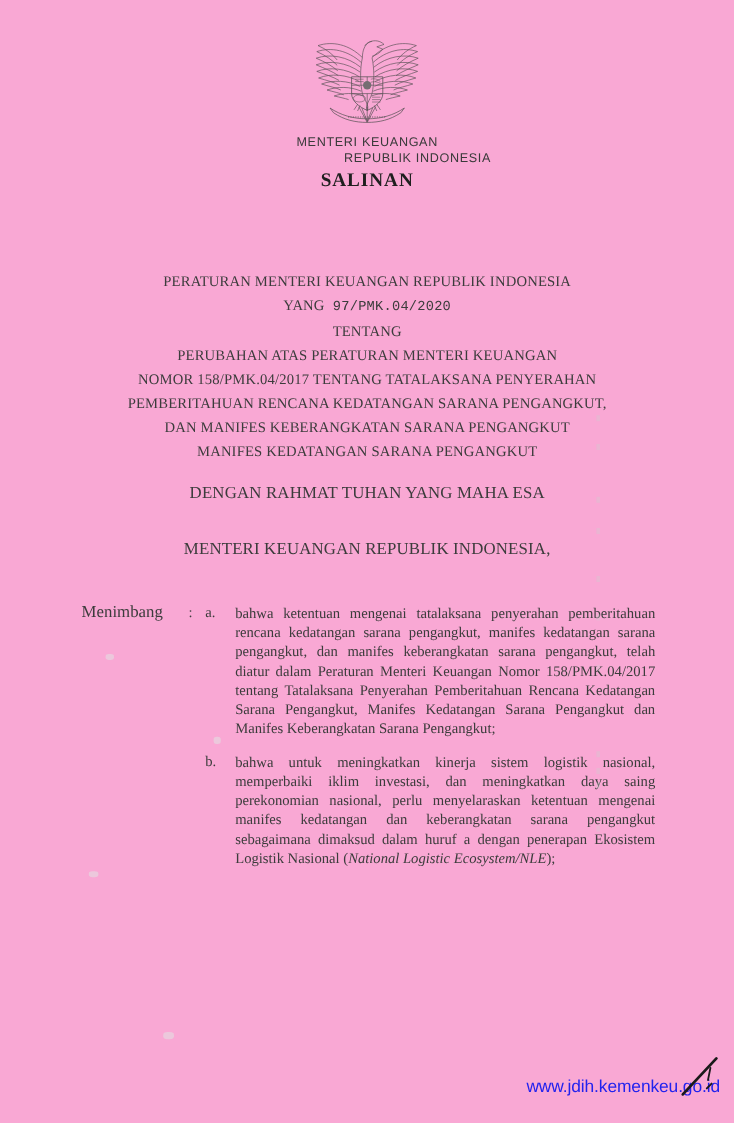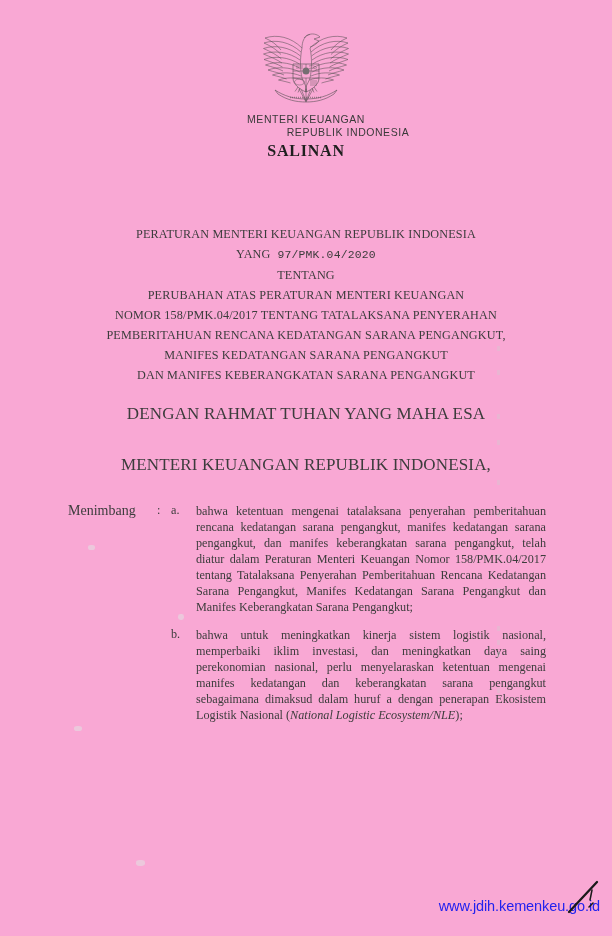--- a/index.html
+++ b/index.html
@@ -85,21 +85,21 @@
 
   
   .mid-block {
     position: absolute;
     left: 0;
     top: 404px;
     width: 612px;
     text-align: center;
   }
   .mid-line {
-    font-size: 17px;
+    font-size: 14px;
     letter-spacing: 0.15px;
     color: #3c3c3c;
   }
   .mid-gap { height: 31px; }
 
   
   .considering {
     position: absolute;
     left: 0;
     top: 503px;
@@ -262,22 +262,22 @@
   <div class="hdr hdr-2">REPUBLIK INDONESIA</div>
   <div class="salinan">SALINAN</div>
 
   <div class="title-block">
     <div class="title-line">PERATURAN MENTERI KEUANGAN REPUBLIK INDONESIA</div>
     <div class="title-line nomor"><span>YANG</span><span class="mono-no">97/PMK.04/2020</span></div>
     <div class="title-line">TENTANG</div>
     <div class="title-line">PERUBAHAN ATAS PERATURAN MENTERI KEUANGAN</div>
     <div class="title-line">NOMOR 158/PMK.04/2017 TENTANG TATALAKSANA PENYERAHAN</div>
     <div class="title-line">PEMBERITAHUAN RENCANA KEDATANGAN SARANA PENGANGKUT,</div>
+    <div class="title-line">DAN MANIFES KEBERANGKATAN SARANA PENGANGKUT</div>
     <div class="title-line">MANIFES KEDATANGAN SARANA PENGANGKUT</div>
-    <div class="title-line">DAN MANIFES KEBERANGKATAN SARANA PENGANGKUT</div>
   </div>
 
   <div class="mid-block">
     <div class="mid-line">DENGAN RAHMAT TUHAN YANG MAHA ESA</div>
     <div class="mid-gap"></div>
     <div class="mid-line">MENTERI KEUANGAN REPUBLIK INDONESIA,</div>
   </div>
 
   <div class="considering">
     <div class="cons-row">

